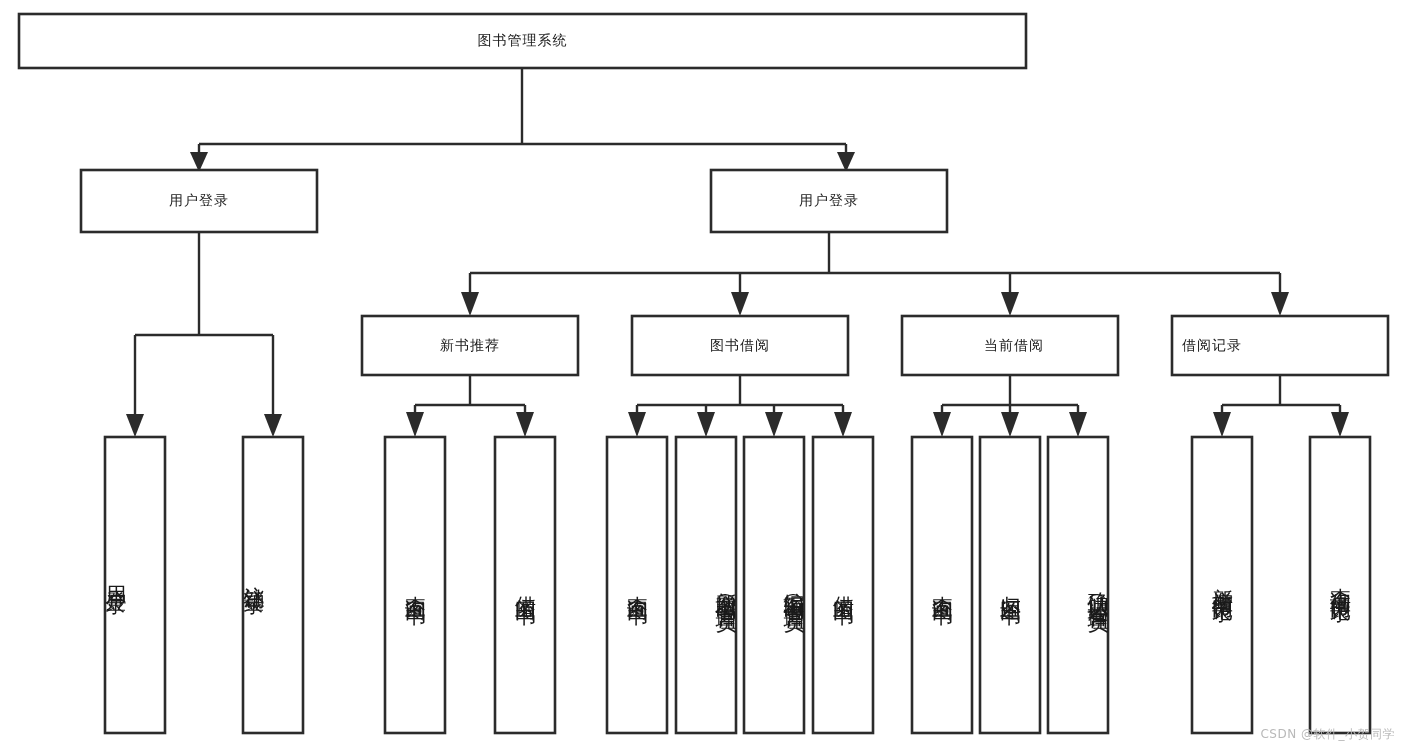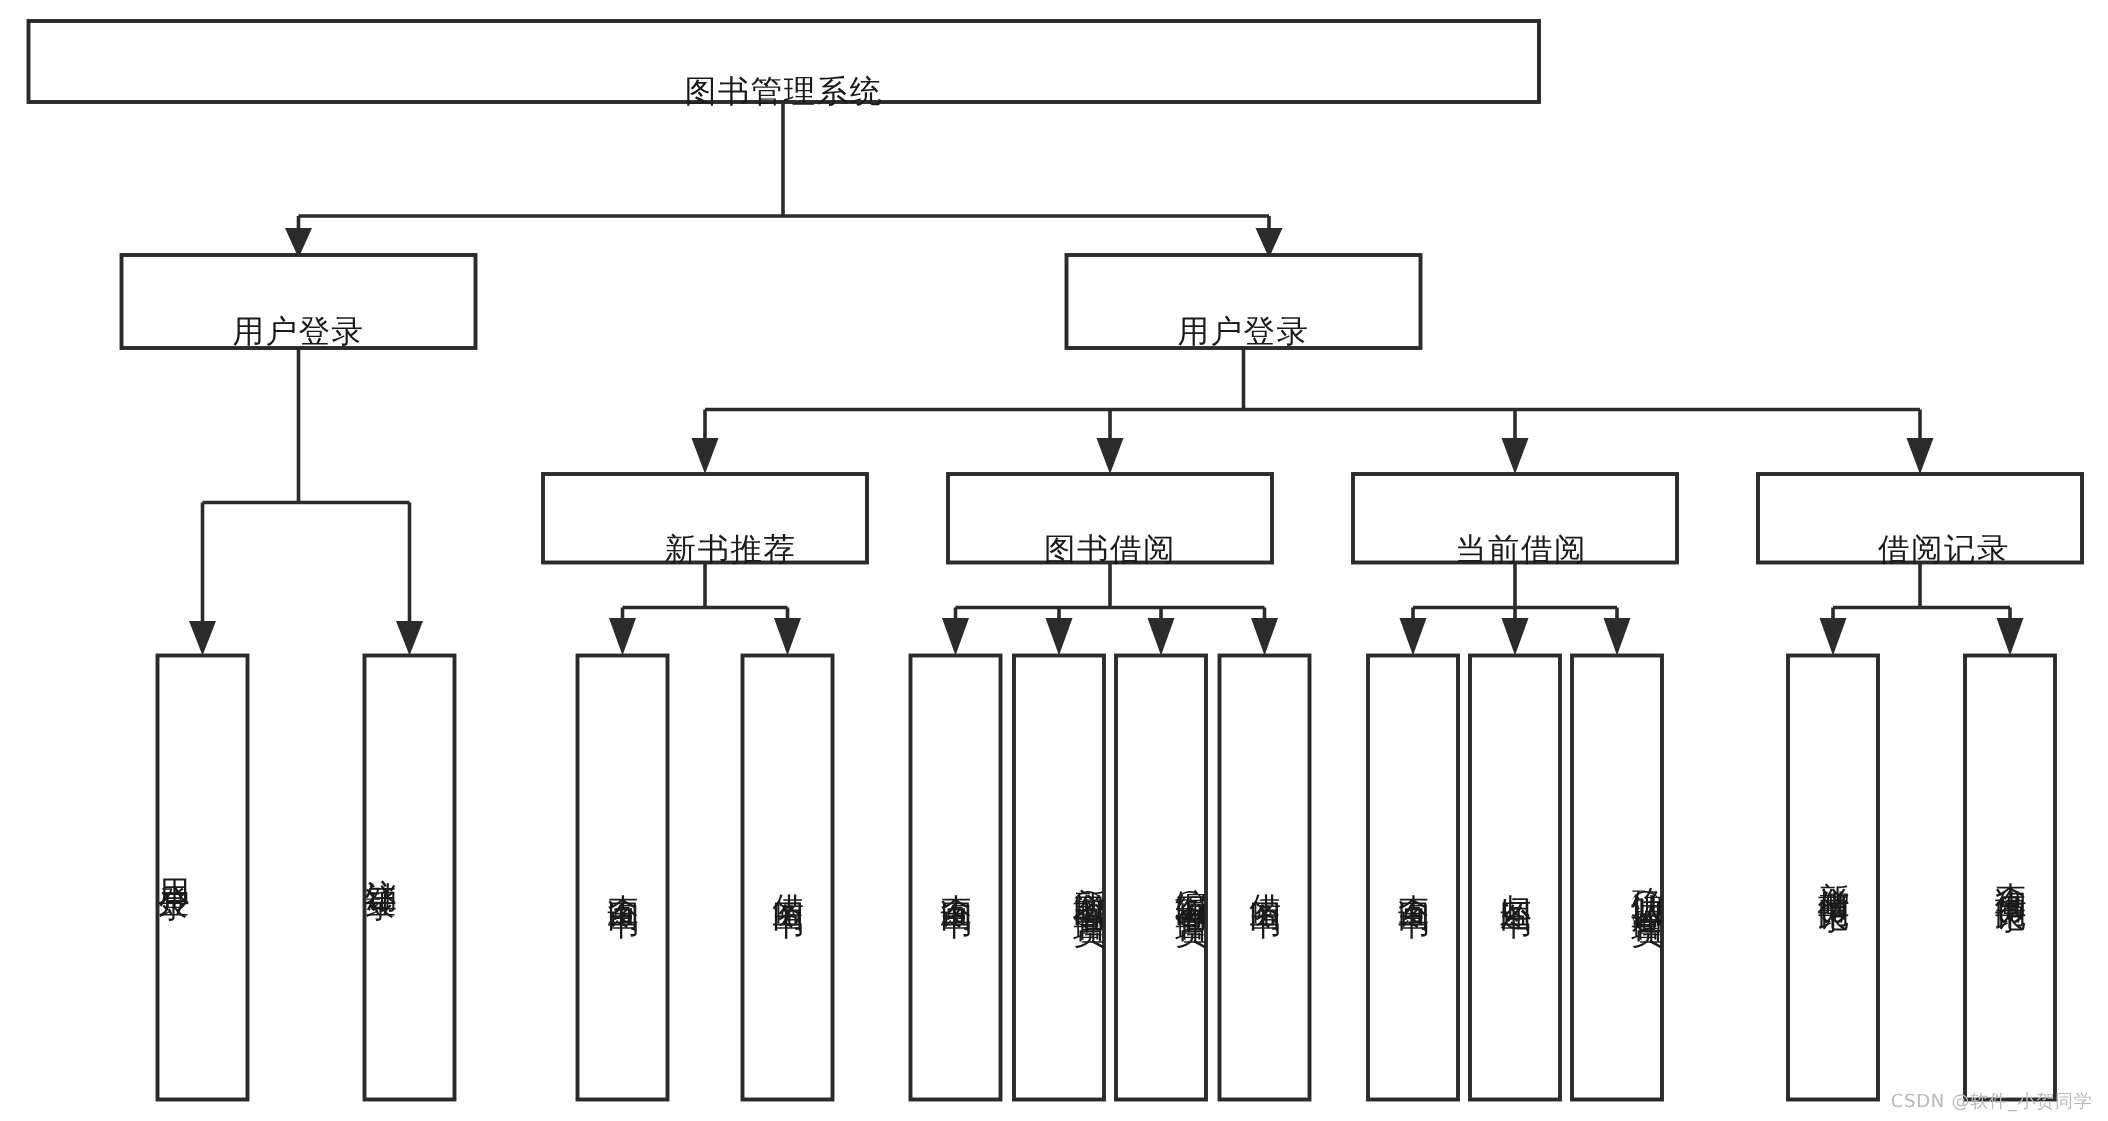--- a/index.html
+++ b/index.html
@@ -40,21 +40,21 @@
     position:absolute;
     right:10px;
     bottom:4px;
     font-size:12px;
     color:#b9b9b9;
     letter-spacing:0.5px;
     white-space:nowrap;
     font-family:"DejaVu Sans","Liberation Sans",sans-serif;
   }
   .hbox{position:absolute;display:flex;align-items:center;justify-content:center;
-        font-size:21px;color:#1a1a1a;letter-spacing:1px;pointer-events:none;margin-top:20px;}
+        font-size:14px;color:#1a1a1a;letter-spacing:1px;pointer-events:none;}
 </style>
 </head>
 <body>
 
 <svg id="diagram" viewBox="0 0 1405 747" xmlns="http://www.w3.org/2000/svg">
 
   <g>
 
     <path class="connector" d="M522,68 L522,144"></path>
 
@@ -158,24 +158,24 @@
 
   <rect class="node-box" x="1192" y="437" width="60" height="296"></rect>
   <rect class="node-box" x="1310" y="437" width="60" height="296"></rect>
 </svg>
 
 <div class="hbox" style="left:19px;top:14px;width:1007px;height:54px;">图书管理系统</div>
 
 <div class="hbox" style="left:81px;top:170px;width:236px;height:62px;">用户登录</div>
 <div class="hbox" style="left:711px;top:170px;width:236px;height:62px;">用户登录</div>
 
-<div class="hbox" style="left:379px;top:316px;width:216px;height:59px;">新书推荐</div>
+<div class="hbox" style="left:362px;top:316px;width:216px;height:59px;">新书推荐</div>
 <div class="hbox" style="left:632px;top:316px;width:216px;height:59px;">图书借阅</div>
 <div class="hbox" style="left:902px;top:316px;width:224px;height:59px;">当前借阅</div>
-<div class="hbox" style="left:1188px;top:316px;width:216px;height:59px;">借阅记录</div>
+<div class="hbox" style="left:1104px;top:316px;width:216px;height:59px;">借阅记录</div>
 
 <div class="vert-text-wrap" style="left:105px;top:437px;width:60px;height:276px;">用户登录</div>
 <div class="vert-text-wrap" style="left:243px;top:437px;width:60px;height:276px;">注销登录</div>
 
 <div class="vert-text-wrap vert-center" style="left:385px;top:437px;width:60px;height:296px;">查询图书</div>
 <div class="vert-text-wrap vert-center" style="left:495px;top:437px;width:60px;height:296px;">借阅图书</div>
 
 <div class="vert-text-wrap vert-center" style="left:607px;top:437px;width:60px;height:296px;">查询图书</div>
 <div class="vert-text-wrap" style="left:676px;top:443px;width:60px;height:290px;align-items:flex-start;">新增图书（管理员）</div>
 <div class="vert-text-wrap" style="left:744px;top:443px;width:60px;height:290px;align-items:flex-start;">编辑图书（管理员）</div>

